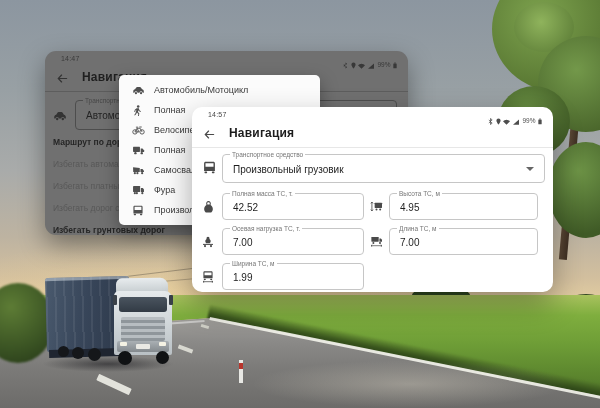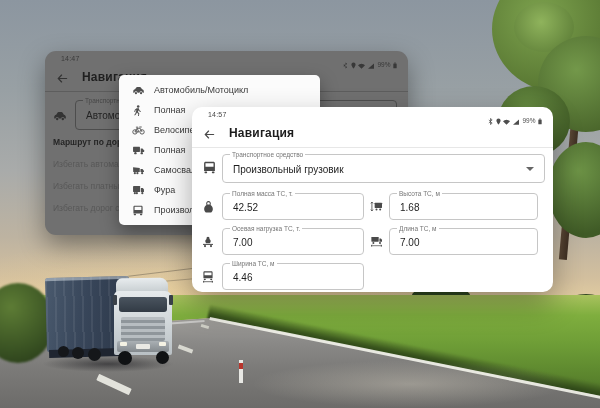--- a/index.html
+++ b/index.html
@@ -241,20 +241,21 @@
     </span>
     <div class="fieldbox">
       <span class="flabel">Транспортное средство</span>
       <span class="fvalue">Автомобиль/Мотоцикл</span>
     </div>
 
     <div class="set-item set-bold" style="top:85px">Маршрут по дорогам</div>
     <div class="set-item set-dim" style="top:107px">Избегать автомагистралей</div>
     <div class="set-item set-dim" style="top:129px">Избегать платных дорог</div>
     <div class="set-item set-dim" style="top:151px">Избегать дорог с в</div>
+    <div class="set-item set-bold" style="top:173px">Избегать грунтовых дорог</div>
   </div>
 
   <div class="abs popup icon-md">
     <div class="menu-item">
       <span class="mi">
           <svg width="13" height="10" viewBox="0 0 14 11">
             <path d="M1.2 7.6c-.1-1.6.7-2.6 2-2.8l1.1-1.9c.3-.5.8-.8 1.4-.8h2.7c.6 0 1.1.3 1.4.8l1.1 1.8c1.3.2 2 1.2 2 2.9l-.1 1h-1.3a1.7 1.7 0 0 0-3.4 0H5.9a1.7 1.7 0 0 0-3.4 0H1.3z"></path>
             <circle cx="4.2" cy="9" r="1.2"></circle>
             <circle cx="9.8" cy="9" r="1.2"></circle>
           </svg>
@@ -382,21 +383,21 @@
     <span class="rowicon icR ic-r1">
       <svg width="13" height="11" viewBox="0 0 14 12">
           <path class="st" d="M2 1.2v9.6M.8 2.6 2 1.1l1.2 1.5M.8 9.4 2 10.9l1.2-1.5" stroke-width=".9"></path>
           <rect x="5" y="2" width="8" height="5.6" rx=".5"></rect>
           <circle cx="7" cy="9.2" r="1.1"></circle>
           <circle cx="11" cy="9.2" r="1.1"></circle>
         </svg>
     </span>
     <div class="fieldbox fR f-r1">
       <span class="flabel">Высота ТС, м</span>
-      <span class="fvalue">1.68</span>
+      <span class="fvalue">4.95</span>
     </div>
 
     <span class="rowicon icL ic-r2">
       <svg width="12" height="13" viewBox="0 0 12 12">
           <path d="M4.6 3.4c-.8.5-1.3 1.3-1.3 2.3 0 .8.3 1.5.9 2h3.6c.6-.5.9-1.2.9-2 0-1-.5-1.8-1.3-2.3l.1-.6A1.5 1.5 0 0 0 6 1.2a1.5 1.5 0 0 0-1.5 1.6z"></path>
           <rect x="1" y="8.4" width="10" height="1"></rect>
           <circle cx="3" cy="10.6" r="1.1"></circle>
           <circle cx="9" cy="10.6" r="1.1"></circle>
         </svg>
     </span>
@@ -421,17 +422,17 @@
     <span class="rowicon icL ic-r3">
       <svg width="12" height="13" viewBox="0 0 12 12">
           <path fill-rule="evenodd" d="M2.6.8h6.8c.7 0 1.2.5 1.2 1.2v5.8H1.4V2C1.4 1.3 1.9.8 2.6.8zM2.5 1.9h7v2.9h-7z"></path>
           <rect x="1.8" y="8.2" width="2" height="1.2" rx=".4"></rect>
           <rect x="8.2" y="8.2" width="2" height="1.2" rx=".4"></rect>
           <path class="st" d="M1 11.2h10M1 11.2l1.2-.9M1 11.2l1.2.9M11 11.2l-1.2-.9M11 11.2l-1.2.9" stroke-width=".8"></path>
         </svg>
     </span>
     <div class="fieldbox fL f-r3">
       <span class="flabel">Ширина ТС, м</span>
-      <span class="fvalue">4.46</span>
+      <span class="fvalue">1.99</span>
     </div>
   </div>
 
 </div>
 
 </body></html>

